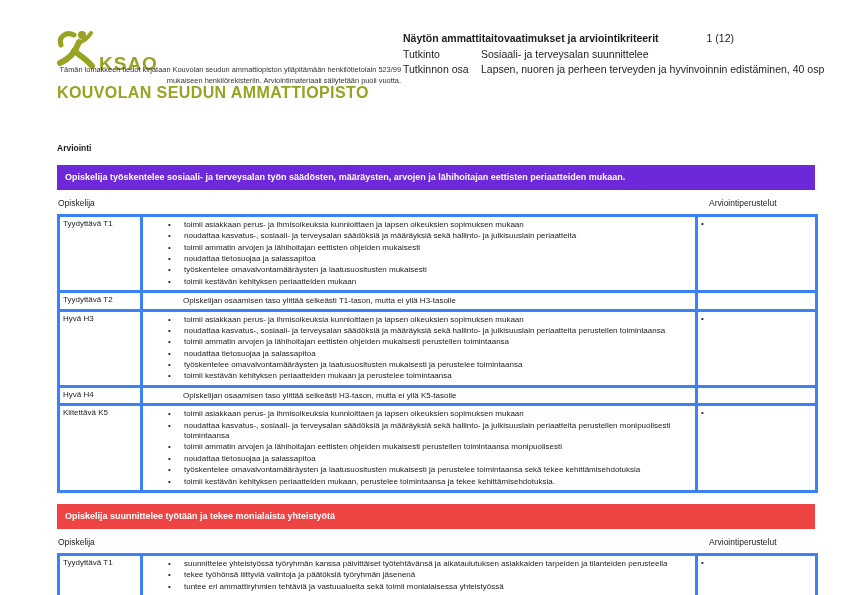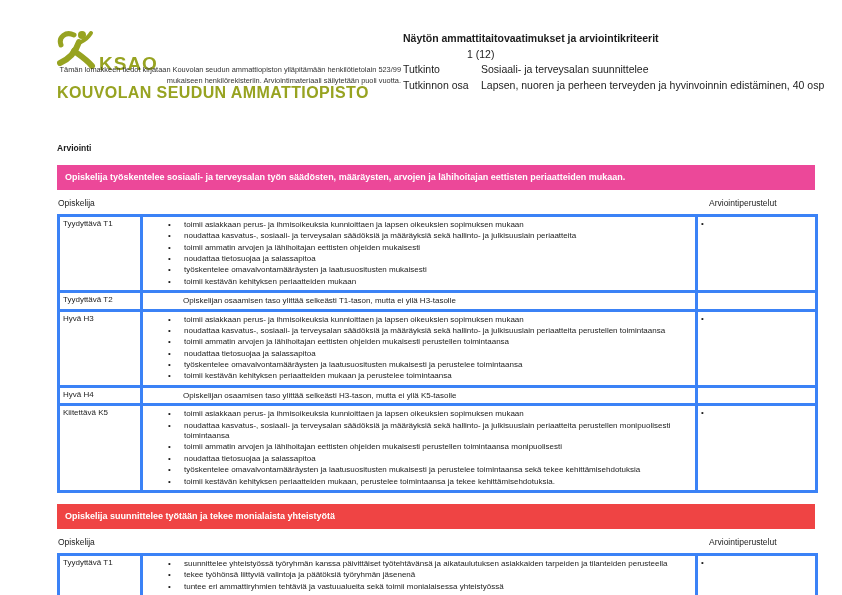--- a/index.html
+++ b/index.html
@@ -12,23 +12,23 @@
   .topbar { position:relative; height:140px; }
   .logo { position:absolute; left:0; top:30px; }
   .logo-row { display:flex; align-items:flex-end; }
   .logo-icon { width:40px; height:42px; margin-right:2px; }
   .logo-name { font-size:19px; font-weight:bold; color:#97a321; letter-spacing:1px; line-height:0.9; }
   .logo-sub { font-size:16px; font-weight:bold; color:#97a321; letter-spacing:0.4px; margin-top:12px; }
   .disclaimer { position:absolute; left:2px; top:64px; width:342px;
                 font-size:7.4px; line-height:1.5; color:#333;text-align:right; }
   .doc-header { position:absolute; left:346px; top:31px; width:438px;
                 font-size:10.5px; line-height:15.5px; }
-  .doc-title-row { display:flex;flex-direction:column; }
+  .doc-title-row { display:flex; }
   .doc-title { font-weight:bold; }
-  .doc-page { margin-left:64px; white-space:nowrap; }
+  .doc-page { margin-left:48px; white-space:nowrap; }
   .hdr-row .lbl { display:inline-block; width:78px; }
 
   
   .arviointi { font-size:8.5px; font-weight:bold; margin-top:3px; margin-bottom:12px; }
   section { margin-bottom:11px; }
   .banner { background:#1a6a7c; color:#ffffff; font-size:9px; font-weight:bold;
             padding:7px 8px 7px 8px; line-height:1.2; }
   .cols-header { display:flex; justify-content:space-between; font-size:8.5px;
                  padding:8px 2px 6px 1px; }
   .cols-header .right-h { width:118px; text-align:left; padding-left:14px; }
@@ -80,21 +80,21 @@
         <div class="hdr-row">
           <span class="lbl">Tutkinnon osa</span><span>Lapsen, nuoren ja perheen terveyden ja hyvinvoinnin edistäminen, 40 osp</span>
         </div>
       </div>
     </div>
 
     <div class="arviointi">Arviointi</div>
 
     <div id="sections">
         <section class="sec-0">
-          <div class="banner" style="background: #ec4899; color: rgb(255, 255, 255);">Opiskelija työskentelee sosiaali- ja terveysalan työn säädösten, määräysten, arvojen ja lähihoitajan eettisten periaatteiden mukaan.</div>
+          <div class="banner" style="background: #6d28d9; color: rgb(255, 255, 255);">Opiskelija työskentelee sosiaali- ja terveysalan työn säädösten, määräysten, arvojen ja lähihoitajan eettisten periaatteiden mukaan.</div>
           <div class="cols-header">
             <span class="left-h">Opiskelija</span>
             <span class="right-h">Arviointiperustelut</span>
           </div>
           <table class="grid">
             <tbody>
               <tr class="row-0">
                 <td class="grade">Tyydyttävä T1</td>
                 <td class="crit">
                   <div class="bullet">

